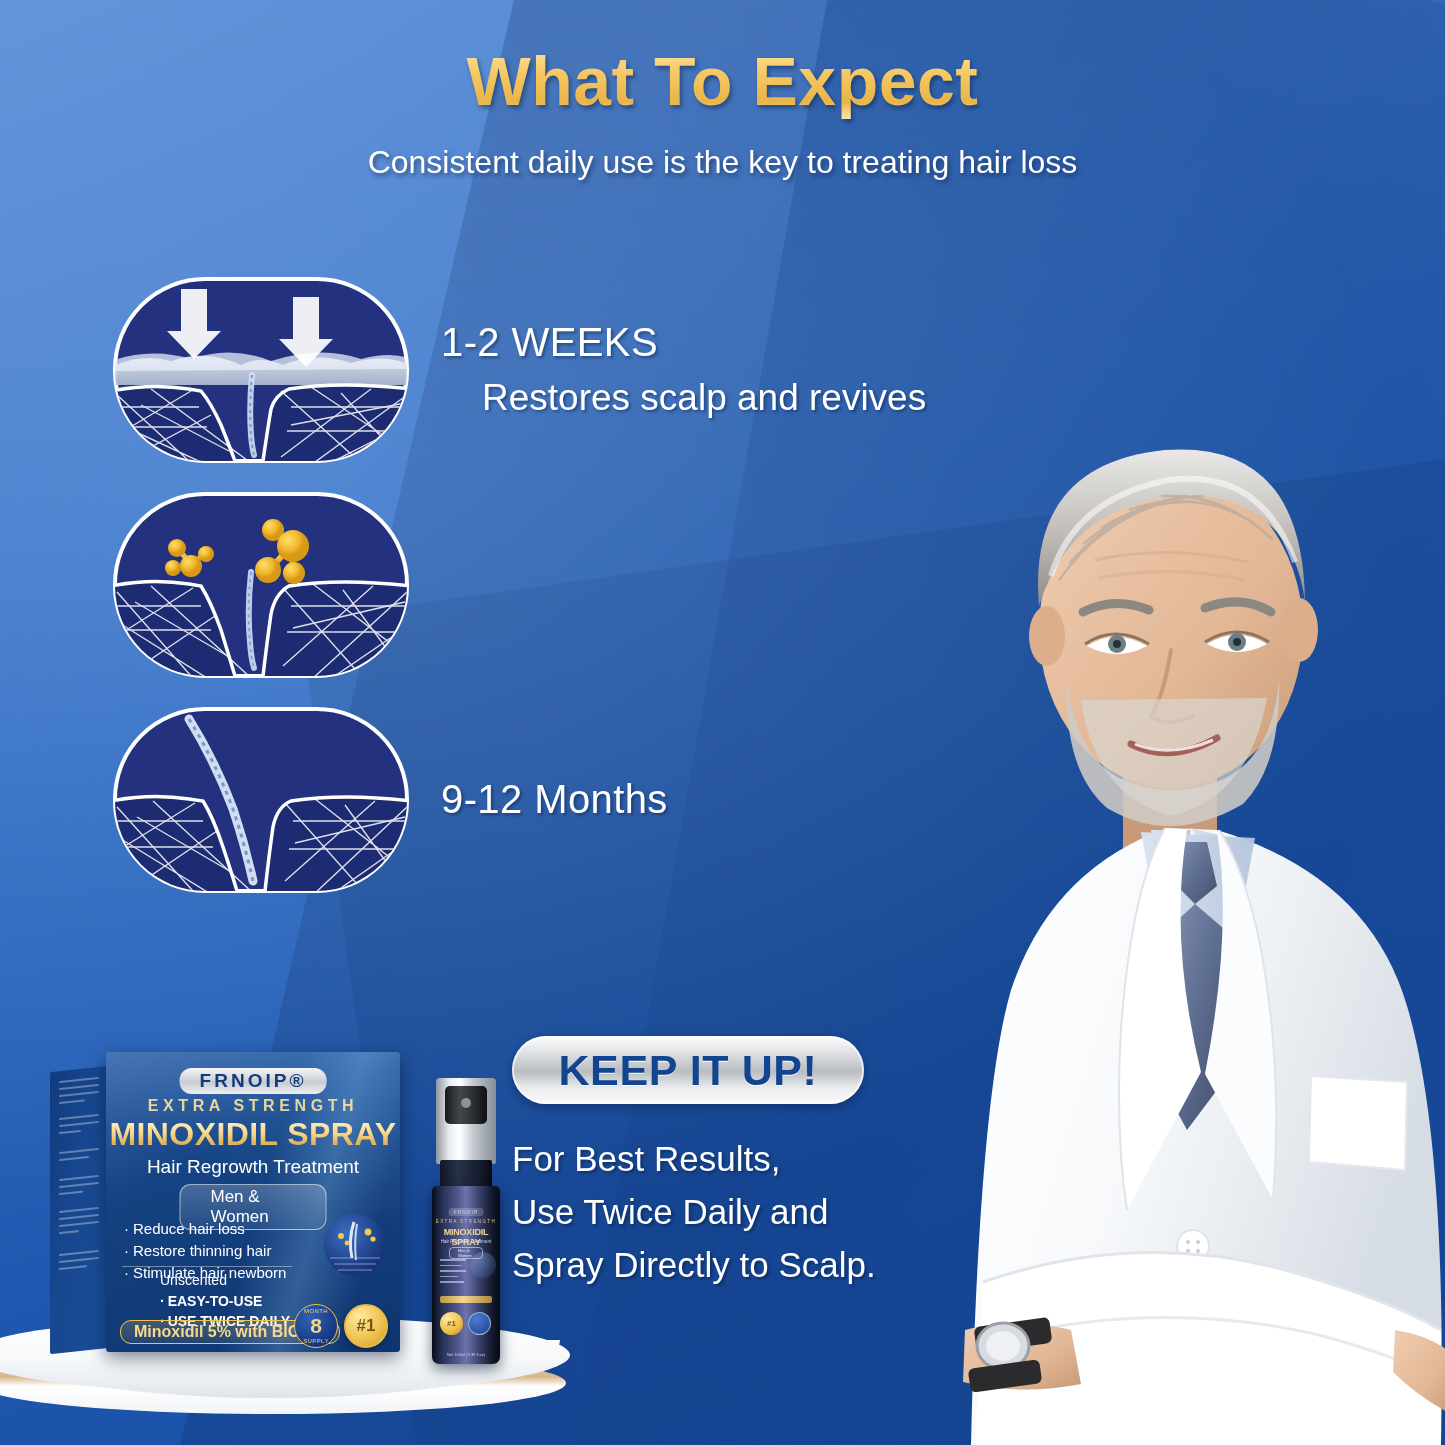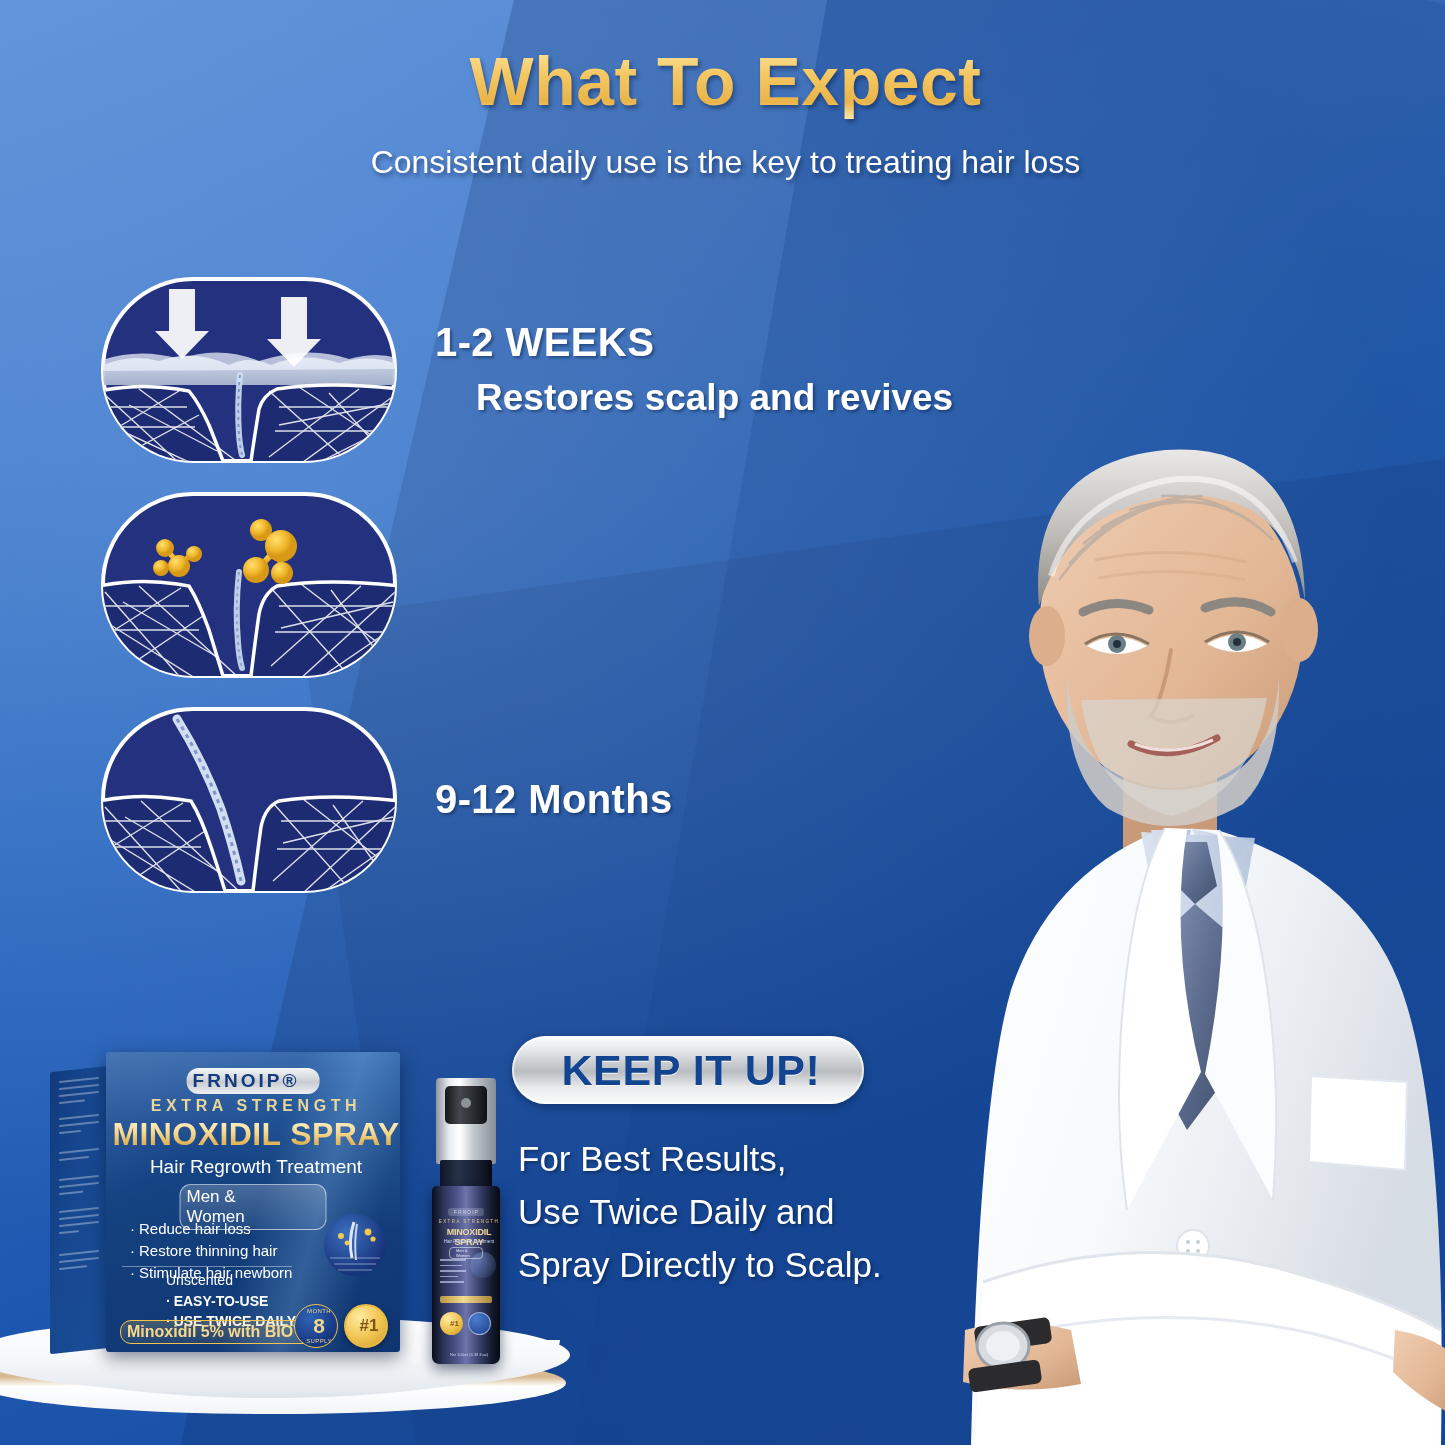--- a/index.html
+++ b/index.html
@@ -53,21 +53,21 @@
     -webkit-text-fill-color: transparent; color: #f0c662;
     filter: drop-shadow(2px 3px 2px rgba(5,25,60,.45));
   }
   #subtitle {
     font-size: 32px; color: #ffffff; margin-top: 24px;
     text-shadow: 2px 3px 4px rgba(5,25,60,.5);
     white-space: nowrap;
   }
 
   
-  #timeline { position: absolute; top: 262px; left: 4px; width: 1060px; font-weight: bold; }
+  #timeline { position: absolute; top: 262px; left: 16px; width: 1060px; }
   .step { position: relative; display: flex; align-items: center; height: 215px; }
   .step .icon-wrap { width: 300px; margin-left: 95px; flex: 0 0 300px; }
   .step .txt { margin-left: 30px; }
   .step-title {
     font-size: 40px; color: #ffffff; letter-spacing: .4px;
     text-shadow: 2px 2px 3px rgba(5,25,60,.45);
   }
   .step-desc {
     font-size: 37px; color: #ffffff; margin-top: 12px;
     text-shadow: 2px 2px 3px rgba(5,25,60,.45);
@@ -303,21 +303,21 @@
   }
   .b-circle-g {
     position: absolute; right: 4px; top: 66px; width: 26px; height: 26px;
     border-radius: 50%; background: radial-gradient(circle at 35% 30%, rgba(140,175,240,.45), rgba(30,55,130,.2));
   }
 
   
   #doctor { position: absolute; left: 955px; top: 330px; width: 500px; height: 1115px; }
 
   
-  .nosel { user-select: none; padding-left: 6px; }
+  .nosel { user-select: none; }
 </style>
 </head>
 <body>
 
 <div id="stage">
 
   <div class="bg-diag-a"></div>
   <div class="bg-diag-b"></div>
   <div class="bg-diag-c"></div>
   <div class="bg-vignette"></div>

